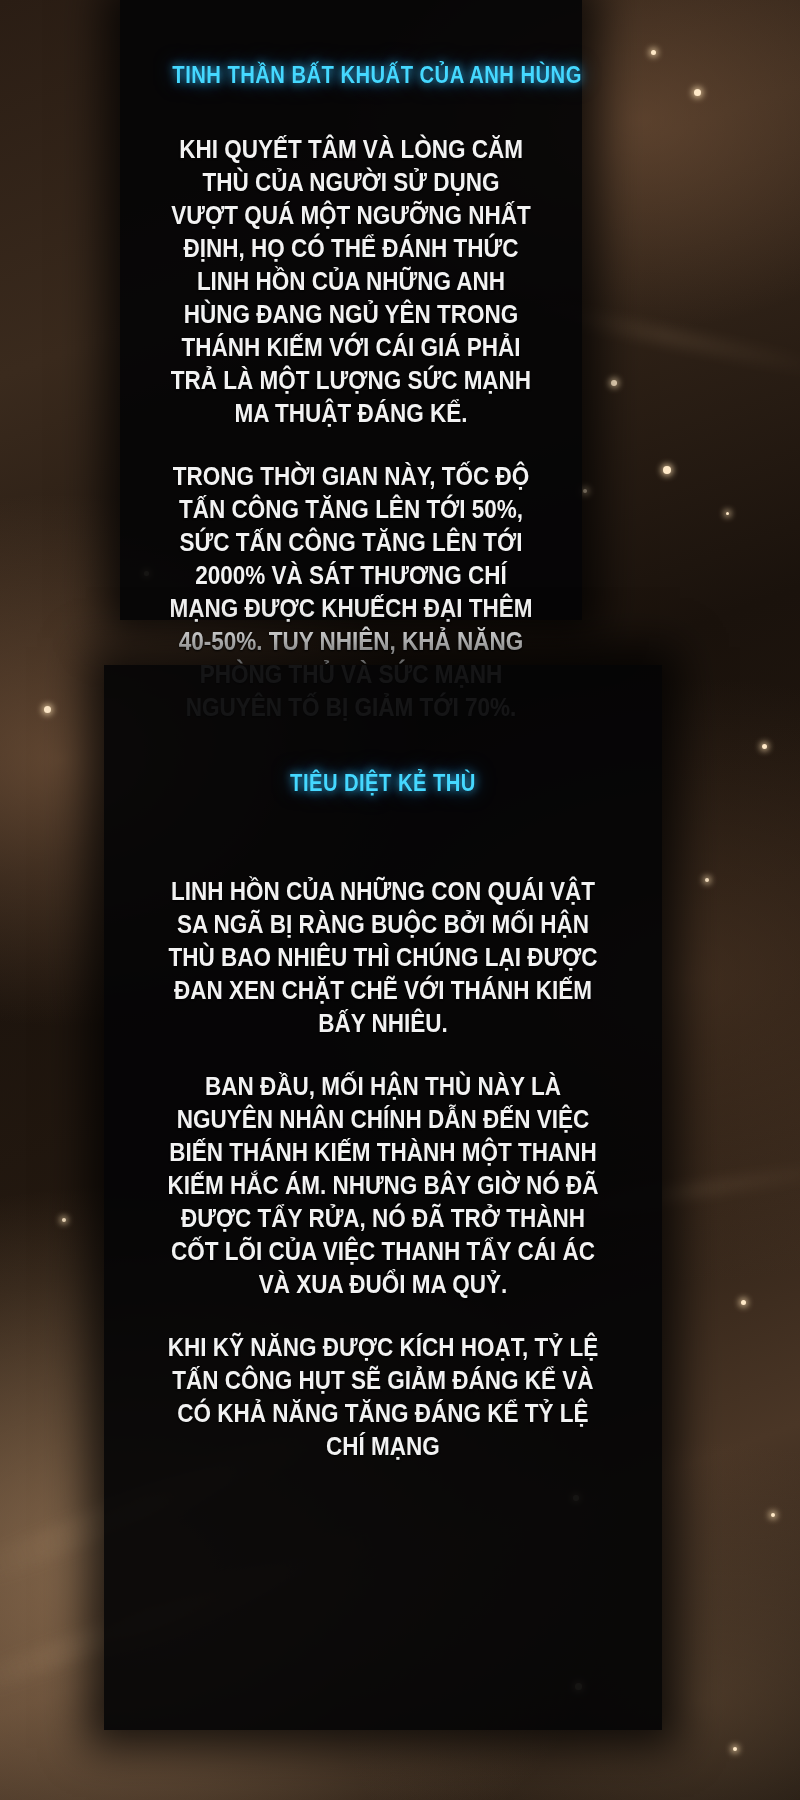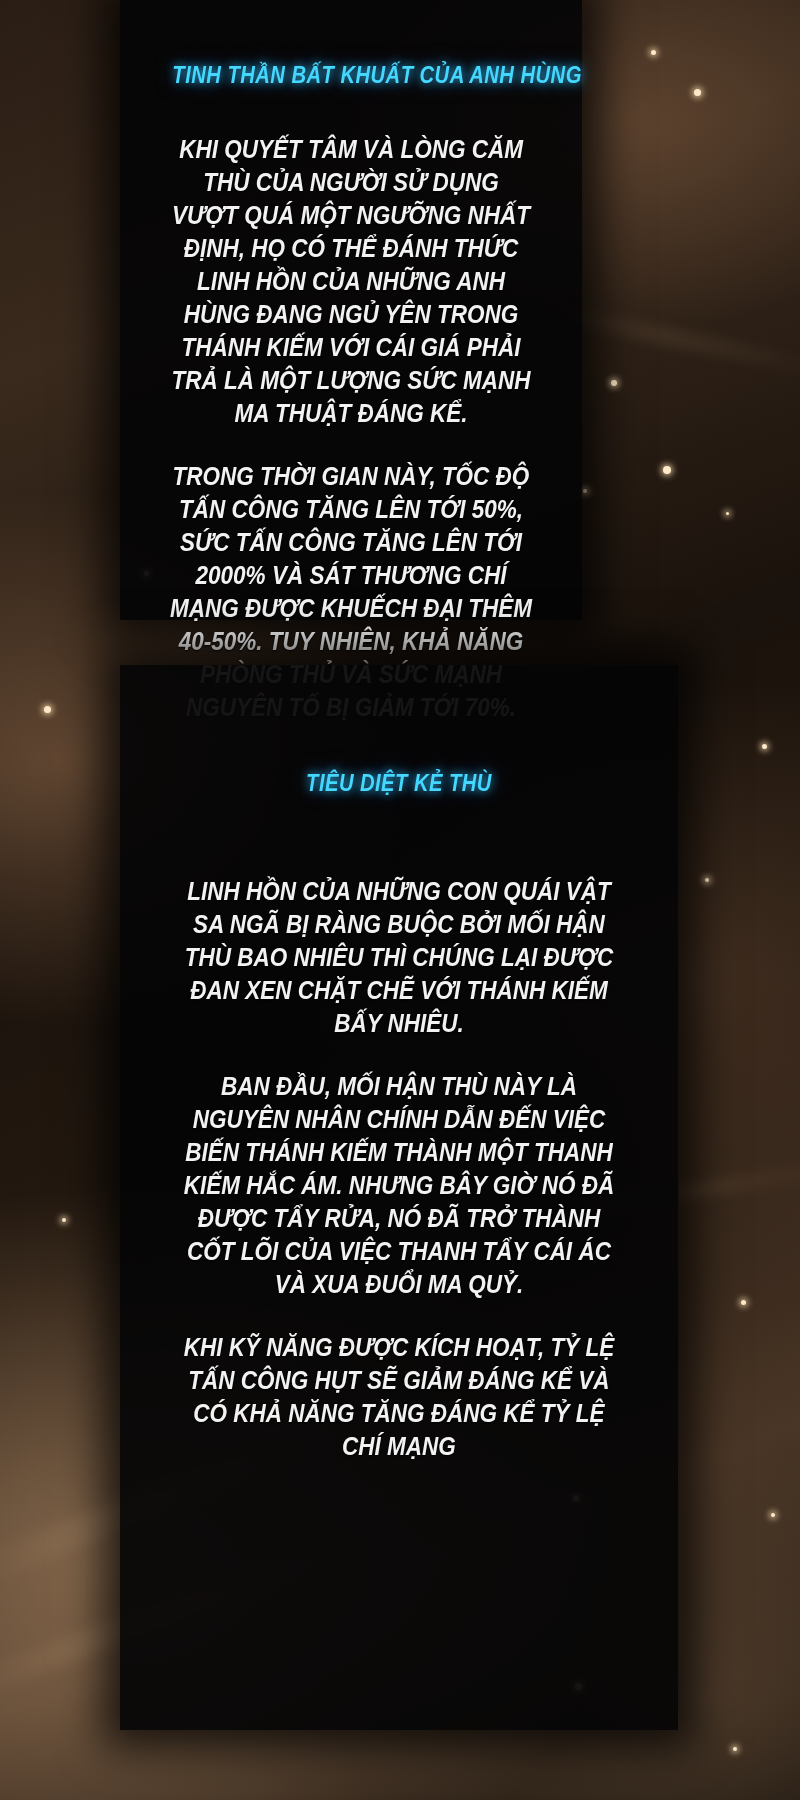--- a/index.html
+++ b/index.html
@@ -44,30 +44,29 @@
     background: #ffe9c8;
     box-shadow: 0 0 6px 2px rgba(255,226,180,0.75);
     pointer-events: none;
   }
 
   
   .panel {
     position: absolute;
     background: rgba(4,4,5,0.93);
     box-shadow: 0 0 40px 18px rgba(0,0,0,0.75);
-    font-style: italic;
   }
   #panel-top {
     left: 120px;
     top: 0;
     width: 462px;
     height: 620px;
   }
   #panel-bottom {
-    left: 120px;
+    left: 104px;
     top: 665px;
     width: 558px;
     height: 1065px;
   }
 
   .panel-inner {
     padding: 0 28px;
     box-sizing: border-box;
   }
 

